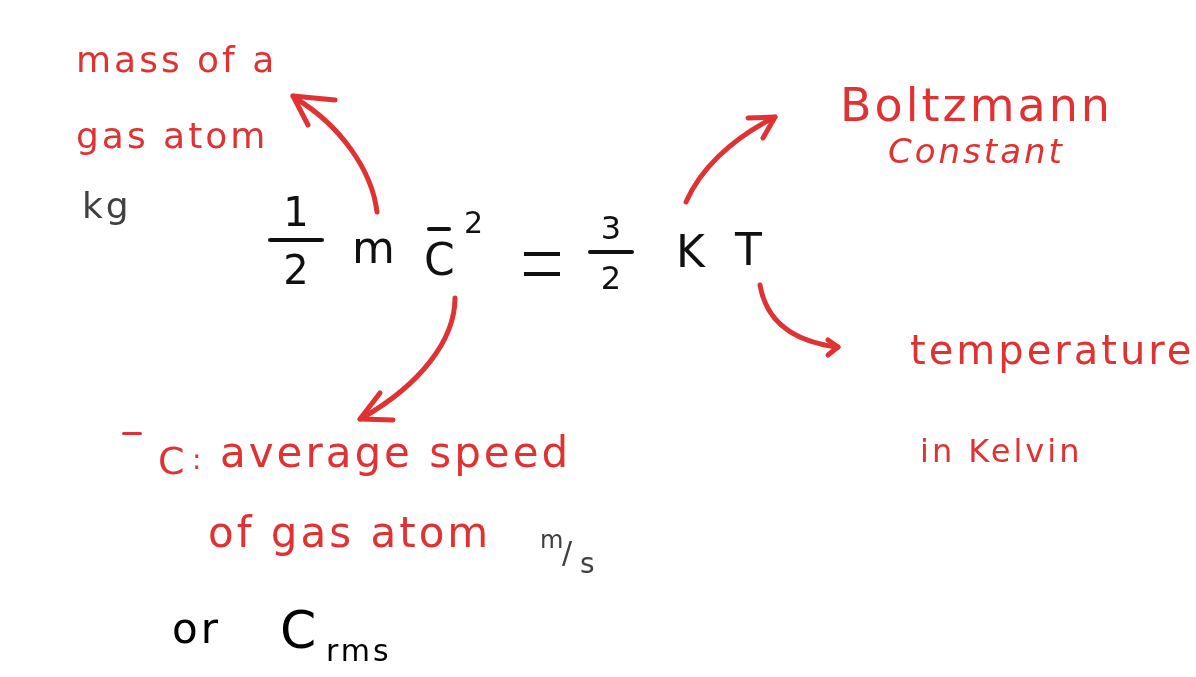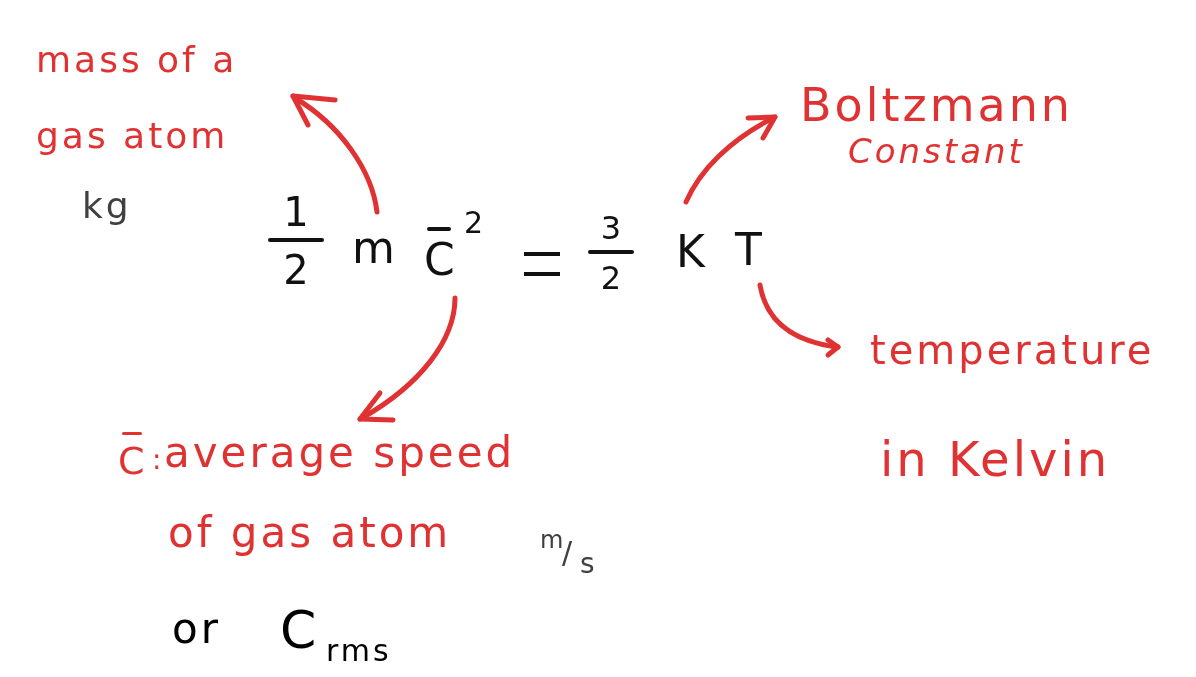--- a/index.html
+++ b/index.html
@@ -14,21 +14,21 @@
       overflow: hidden;
       font-family: "DejaVu Sans", sans-serif;
     }
     .hw {
       position: absolute;
       white-space: nowrap;
       font-family: "DejaVu Sans", sans-serif;
       letter-spacing: 3px;
       line-height: 1;
     }
-    .red { color: #e03232; }
+    .red { color: #e03232; margin-left: 40px; }
     .blue { color: #404040; }
     .green { color: #000000; }
 
     svg.arrows {
       position: absolute;
       left: 0; top: 0;
       width: 1196px; height: 677px;
       pointer-events: none;
     }
 
@@ -117,21 +117,21 @@
 </svg>
 
 <div class="hw red" style="left:36px; top:42px; font-size:36px;">mass of a</div>
 <div class="hw red" style="left:36px; top:118px; font-size:36px;">gas atom</div>
 <div class="hw blue" style="left:82px; top:188px; font-size:36px;">kg</div>
 
 <div class="hw red" style="left:800px; top:82px; font-size:46px;">Boltzmann</div>
 <div class="hw red" style="left:848px; top:134px; font-size:34px;font-style:italic;">Constant</div>
 
 <div class="hw red" style="left:870px; top:330px; font-size:40px;">temperature</div>
-<div class="hw red" style="left:880px; top:435px; font-size:48px;">in Kelvin</div>
+<div class="hw red" style="left:880px; top:435px; font-size:32px;">in Kelvin</div>
 
 <div>
   <div class="frac" style="left:268px; top:192px;">
     <span>1</span>
     <div class="bar"></div>
     <span>2</span>
   </div>
   <div class="sym" style="left:352px; top:226px;">m</div>
   <div class="overbar" style="left:427px; top:227px; width:24px;"></div>
   <div class="sym" style="left:424px; top:238px;">C</div>
@@ -143,21 +143,21 @@
     <span style="font-size:32px;">2</span>
   </div>
   <div class="sym" style="left:676px; top:230px;">K</div>
   <div class="sym" style="left:735px; top:228px;">T</div>
 </div>
 
 <div>
   <div class="overbar red-bar" style="left:122px; top:432px; width:20px;"></div>
   <div class="hw red" style="left:118px; top:442px; font-size:38px;">C</div>
   <div class="hw red" style="left:152px; top:446px; font-size:28px;">:</div>
-  <div class="hw red" style="left:164px; top:432px; font-size:42px;">average speed</div>
+  <div class="hw red" style="left:180px; top:432px; font-size:42px;">average speed</div>
   <div class="hw red" style="left:168px; top:512px; font-size:42px;">of gas atom</div>
 
   <div class="hw blue" style="left:540px; top:528px; font-size:24px;">m</div>
   <div class="hw blue" style="left:562px; top:538px; font-size:30px;">/</div>
   <div class="hw blue" style="left:580px; top:550px; font-size:28px;">s</div>
 
   <div class="hw green" style="left:172px; top:608px; font-size:42px;">or</div>
   <div class="hw green" style="left:280px; top:604px; font-size:52px;">C</div>
   <div class="hw green sub" style="left:326px; top:636px;">rms</div>
 </div>

